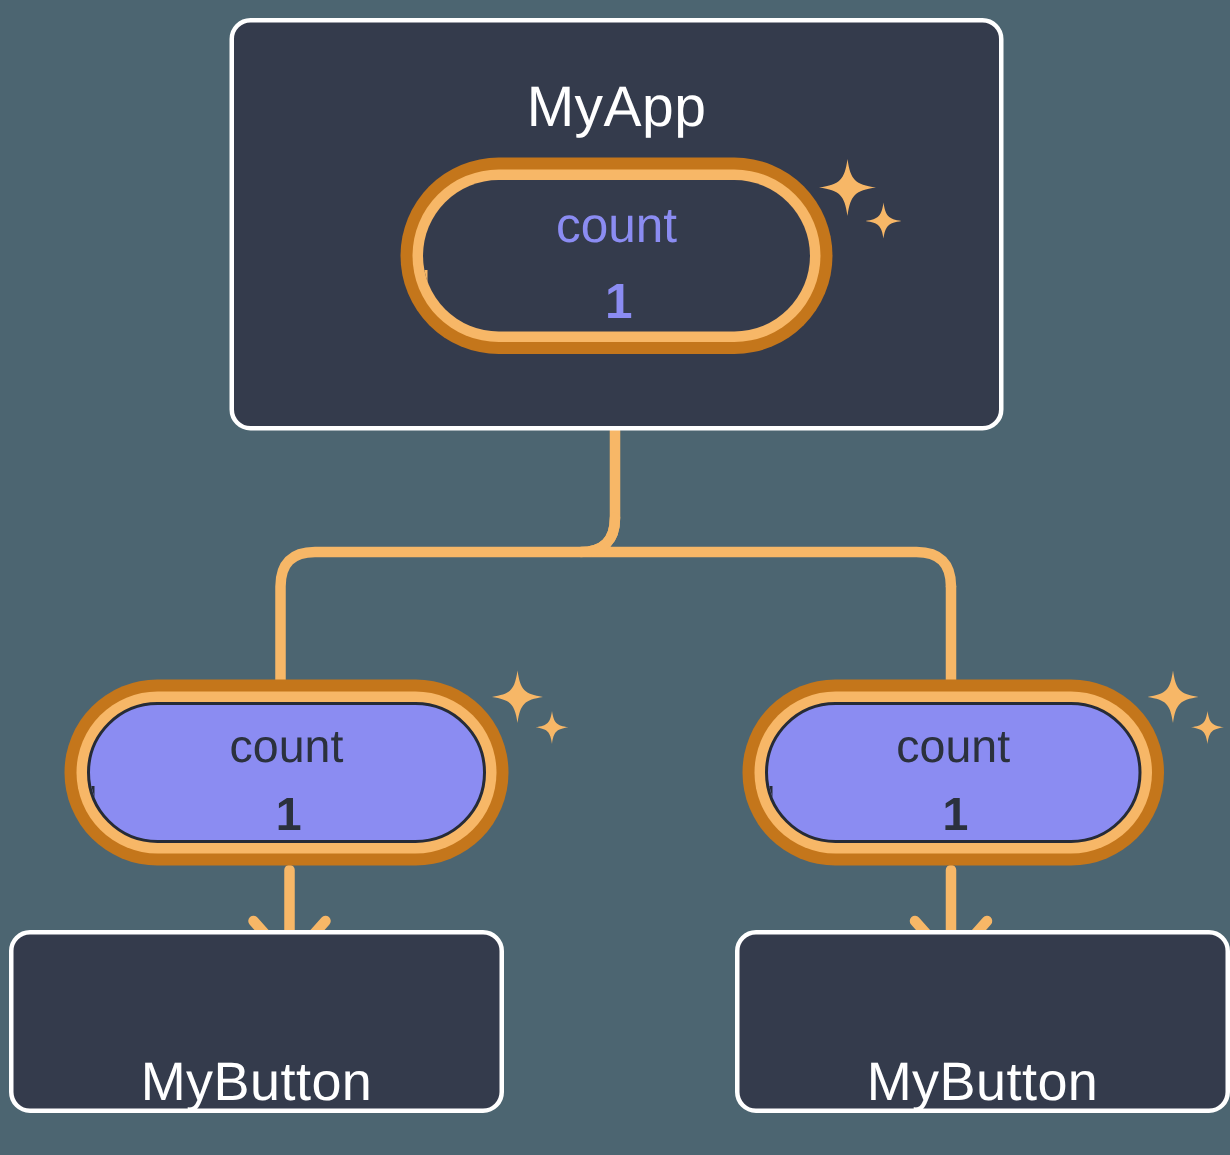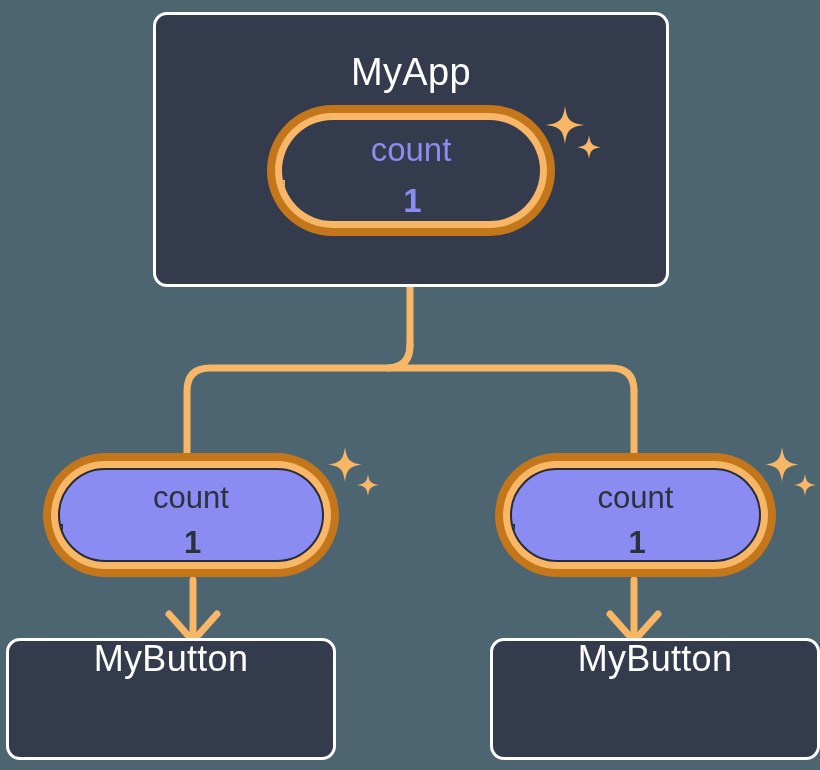--- a/index.html
+++ b/index.html
@@ -50,24 +50,24 @@
   #app-box {
     left: 153px;
     top: 12px;
     width: 516px;
     height: 275px;
     justify-content: flex-start;
   }
   #app-box .comp-title { margin-top: 38px; }
 
   .btn-box {
-    top: 638px;
+    top: 620px;
     width: 330px;
     height: 122px;
-    justify-content: flex-start;
+    justify-content: flex-end;
   }
   #btn-box-left  { left: 6px; }
   #btn-box-right { left: 490px; }
   .btn-box .comp-title { font-size: 36px; }
 
   
   .pill {
     position: absolute;
     box-sizing: border-box;
     border-radius: 999px;

